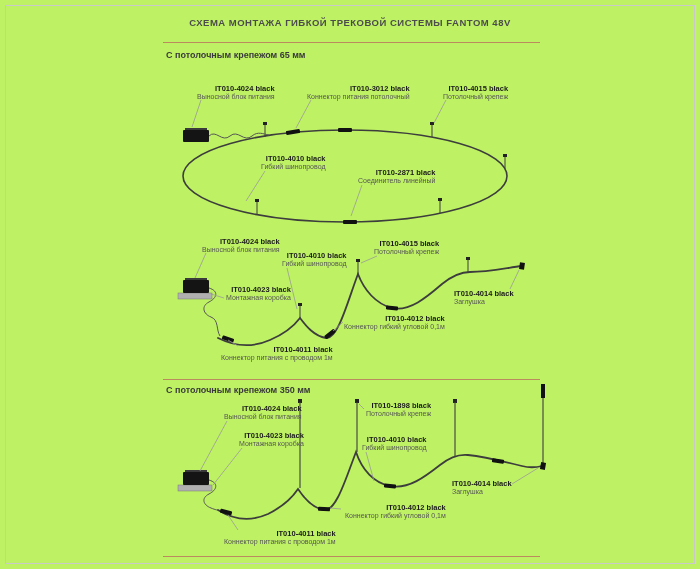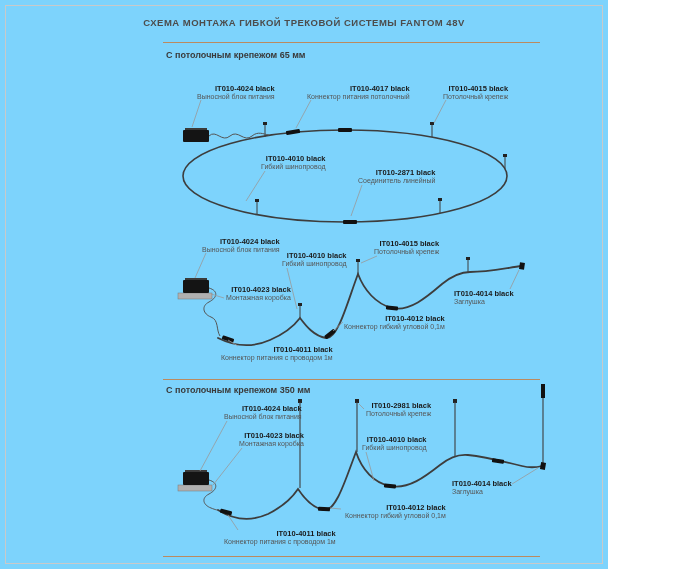--- a/index.html
+++ b/index.html
@@ -1,16 +1,16 @@
 <!DOCTYPE html>
 <html><head>
 <meta charset="utf-8">
 <style>
   html,body{margin:0;padding:0;background:#fff;}
-  .page{position:relative;width:608px;height:569px;background:#7dd3fc;overflow:hidden;
+  .page{position:relative;width:700px;height:569px;background:#bef264;overflow:hidden;
         font-family:"Liberation Sans","DejaVu Sans",sans-serif;}
   .frame{position:absolute;inset:5px;border:1px solid #c9c9c9;pointer-events:none;}
   .title{position:absolute;top:17px;left:0;width:100%;text-align:center;
          font-size:9.5px;font-weight:bold;color:#4c4c4c;letter-spacing:.5px;}
   .divider{position:absolute;left:163px;width:377px;height:1px;background:#bb8a5f;}
   .section-heading{position:absolute;font-size:9px;font-weight:bold;color:#3a3a3a;white-space:nowrap;}
   .art{position:absolute;left:0;top:0;}
   .lbl{position:absolute;white-space:nowrap;line-height:1.25;}
   .lbl .code{display:block;font-size:7.5px;font-weight:bold;color:#1a1a1a;text-align:right;}
   .lbl .desc{display:block;font-size:7px;color:#555555;}
@@ -166,21 +166,21 @@
   <div class="divider" style="top:556px"></div>
 
   <div class="section-heading" style="left:166px;top:50px">С потолочным крепежом 65 мм</div>
   <div class="section-heading" style="left:166px;top:385px">С потолочным крепежом 350 мм</div>
 
   <div class="lbl" style="left:197px;top:84px">
     <span class="code">IT010-4024 black</span>
     <span class="desc">Выносной блок питания</span>
   </div>
   <div class="lbl" style="left:307px;top:84px">
-    <span class="code">IT010-4017 black</span>
+    <span class="code">IT010-3012 black</span>
     <span class="desc">Коннектор питания потолочный</span>
   </div>
   <div class="lbl" style="left:443px;top:84px">
     <span class="code">IT010-4015 black</span>
     <span class="desc">Потолочный крепеж</span>
   </div>
   <div class="lbl" style="left:261px;top:154px">
     <span class="code">IT010-4010 black</span>
     <span class="desc">Гибкий шинопровод</span>
   </div>
@@ -216,21 +216,21 @@
   <div class="lbl" style="left:221px;top:345px">
     <span class="code">IT010-4011 black</span>
     <span class="desc">Коннектор питания с проводом 1м</span>
   </div>
 
   <div class="lbl" style="left:224px;top:404px">
     <span class="code">IT010-4024 black</span>
     <span class="desc">Выносной блок питания</span>
   </div>
   <div class="lbl" style="left:366px;top:401px">
-    <span class="code">IT010-2981 black</span>
+    <span class="code">IT010-1898 black</span>
     <span class="desc">Потолочный крепеж</span>
   </div>
   <div class="lbl" style="left:239px;top:431px">
     <span class="code">IT010-4023 black</span>
     <span class="desc">Монтажная коробка</span>
   </div>
   <div class="lbl" style="left:362px;top:435px">
     <span class="code">IT010-4010 black</span>
     <span class="desc">Гибкий шинопровод</span>
   </div>

